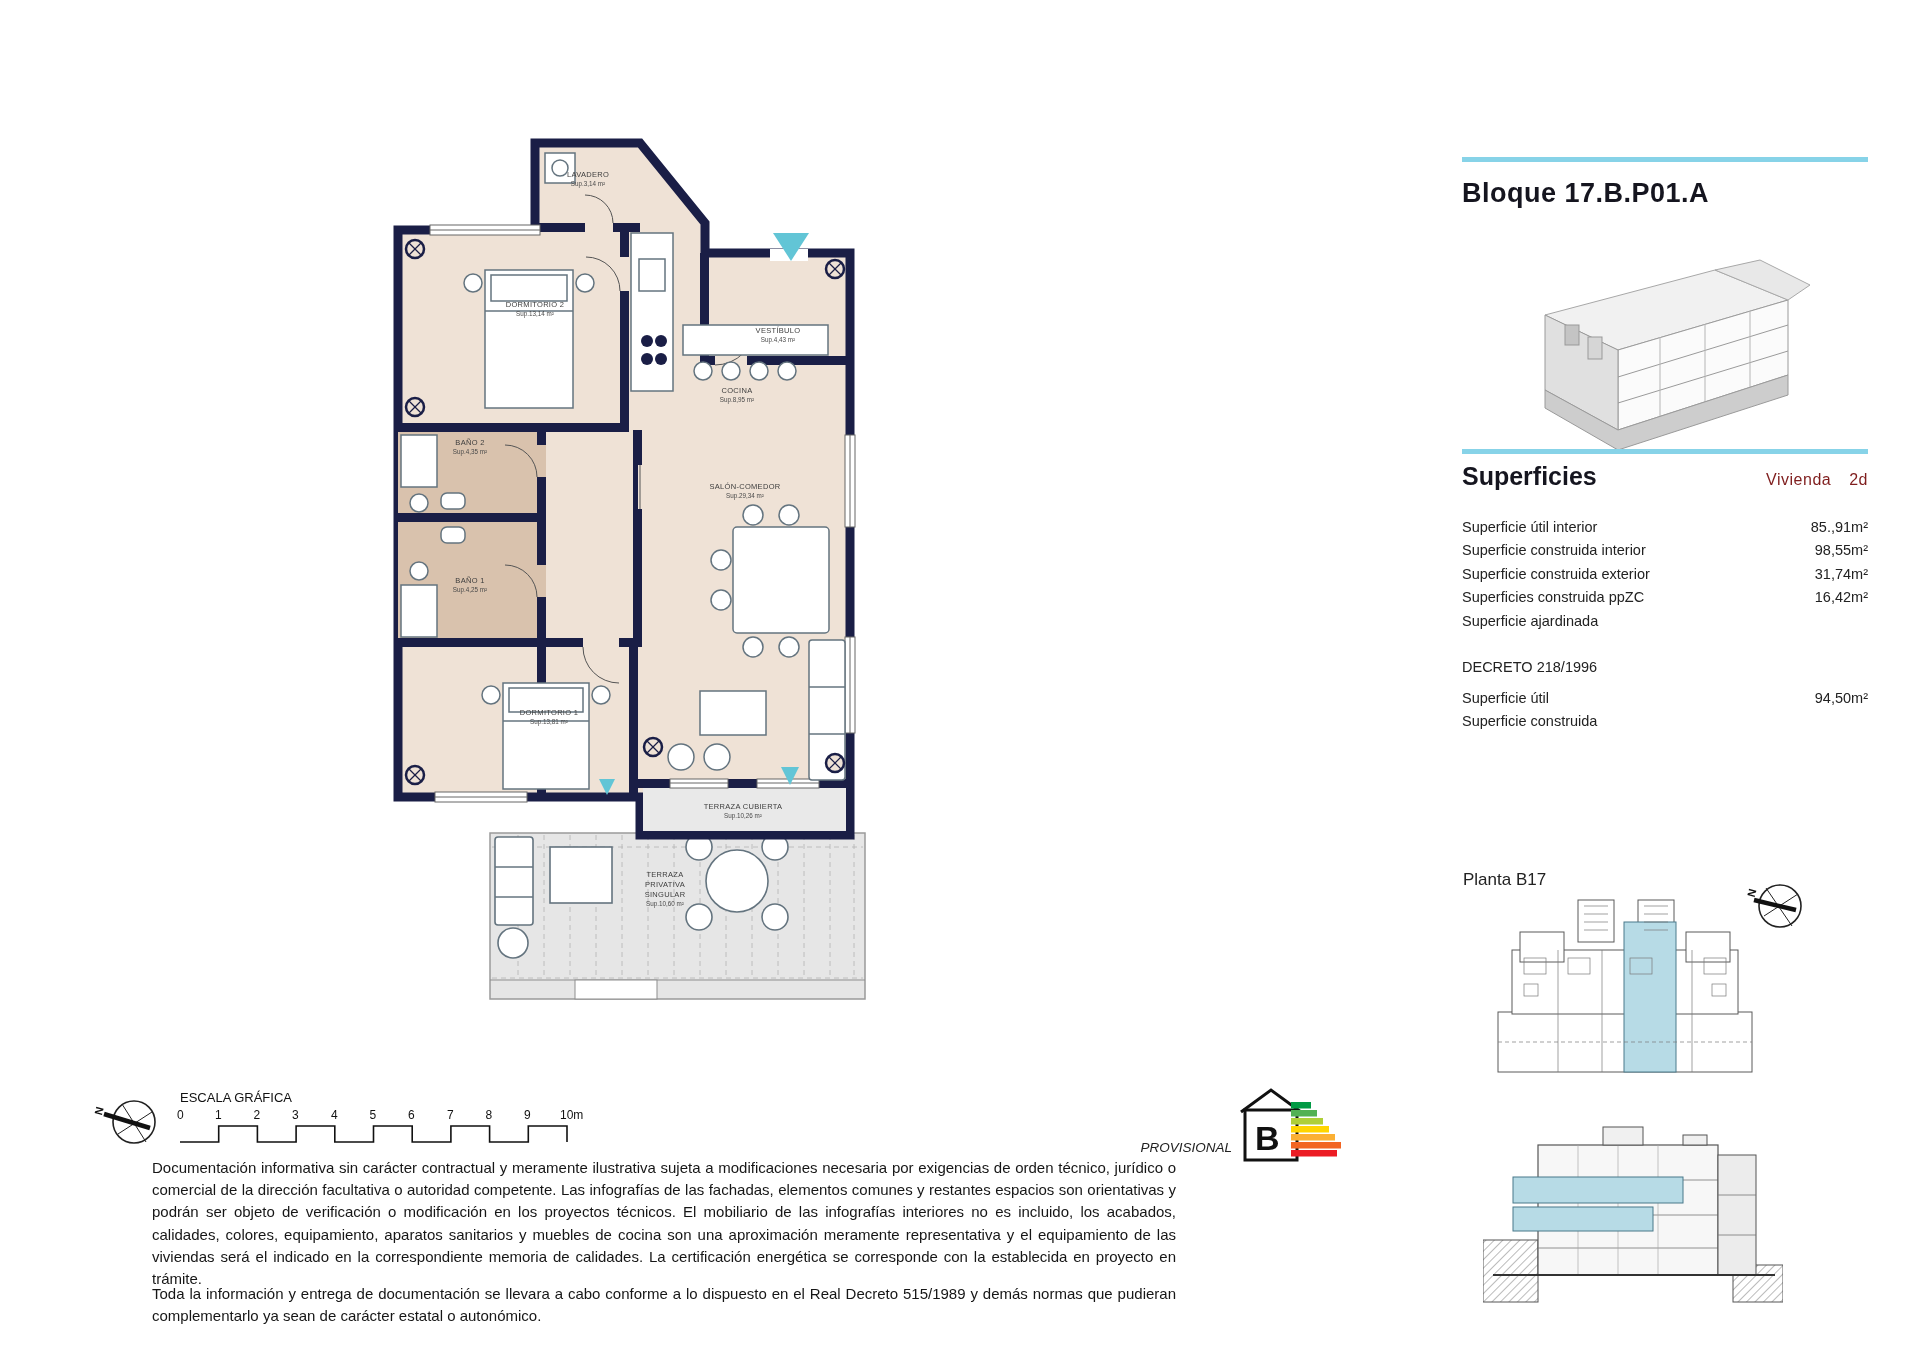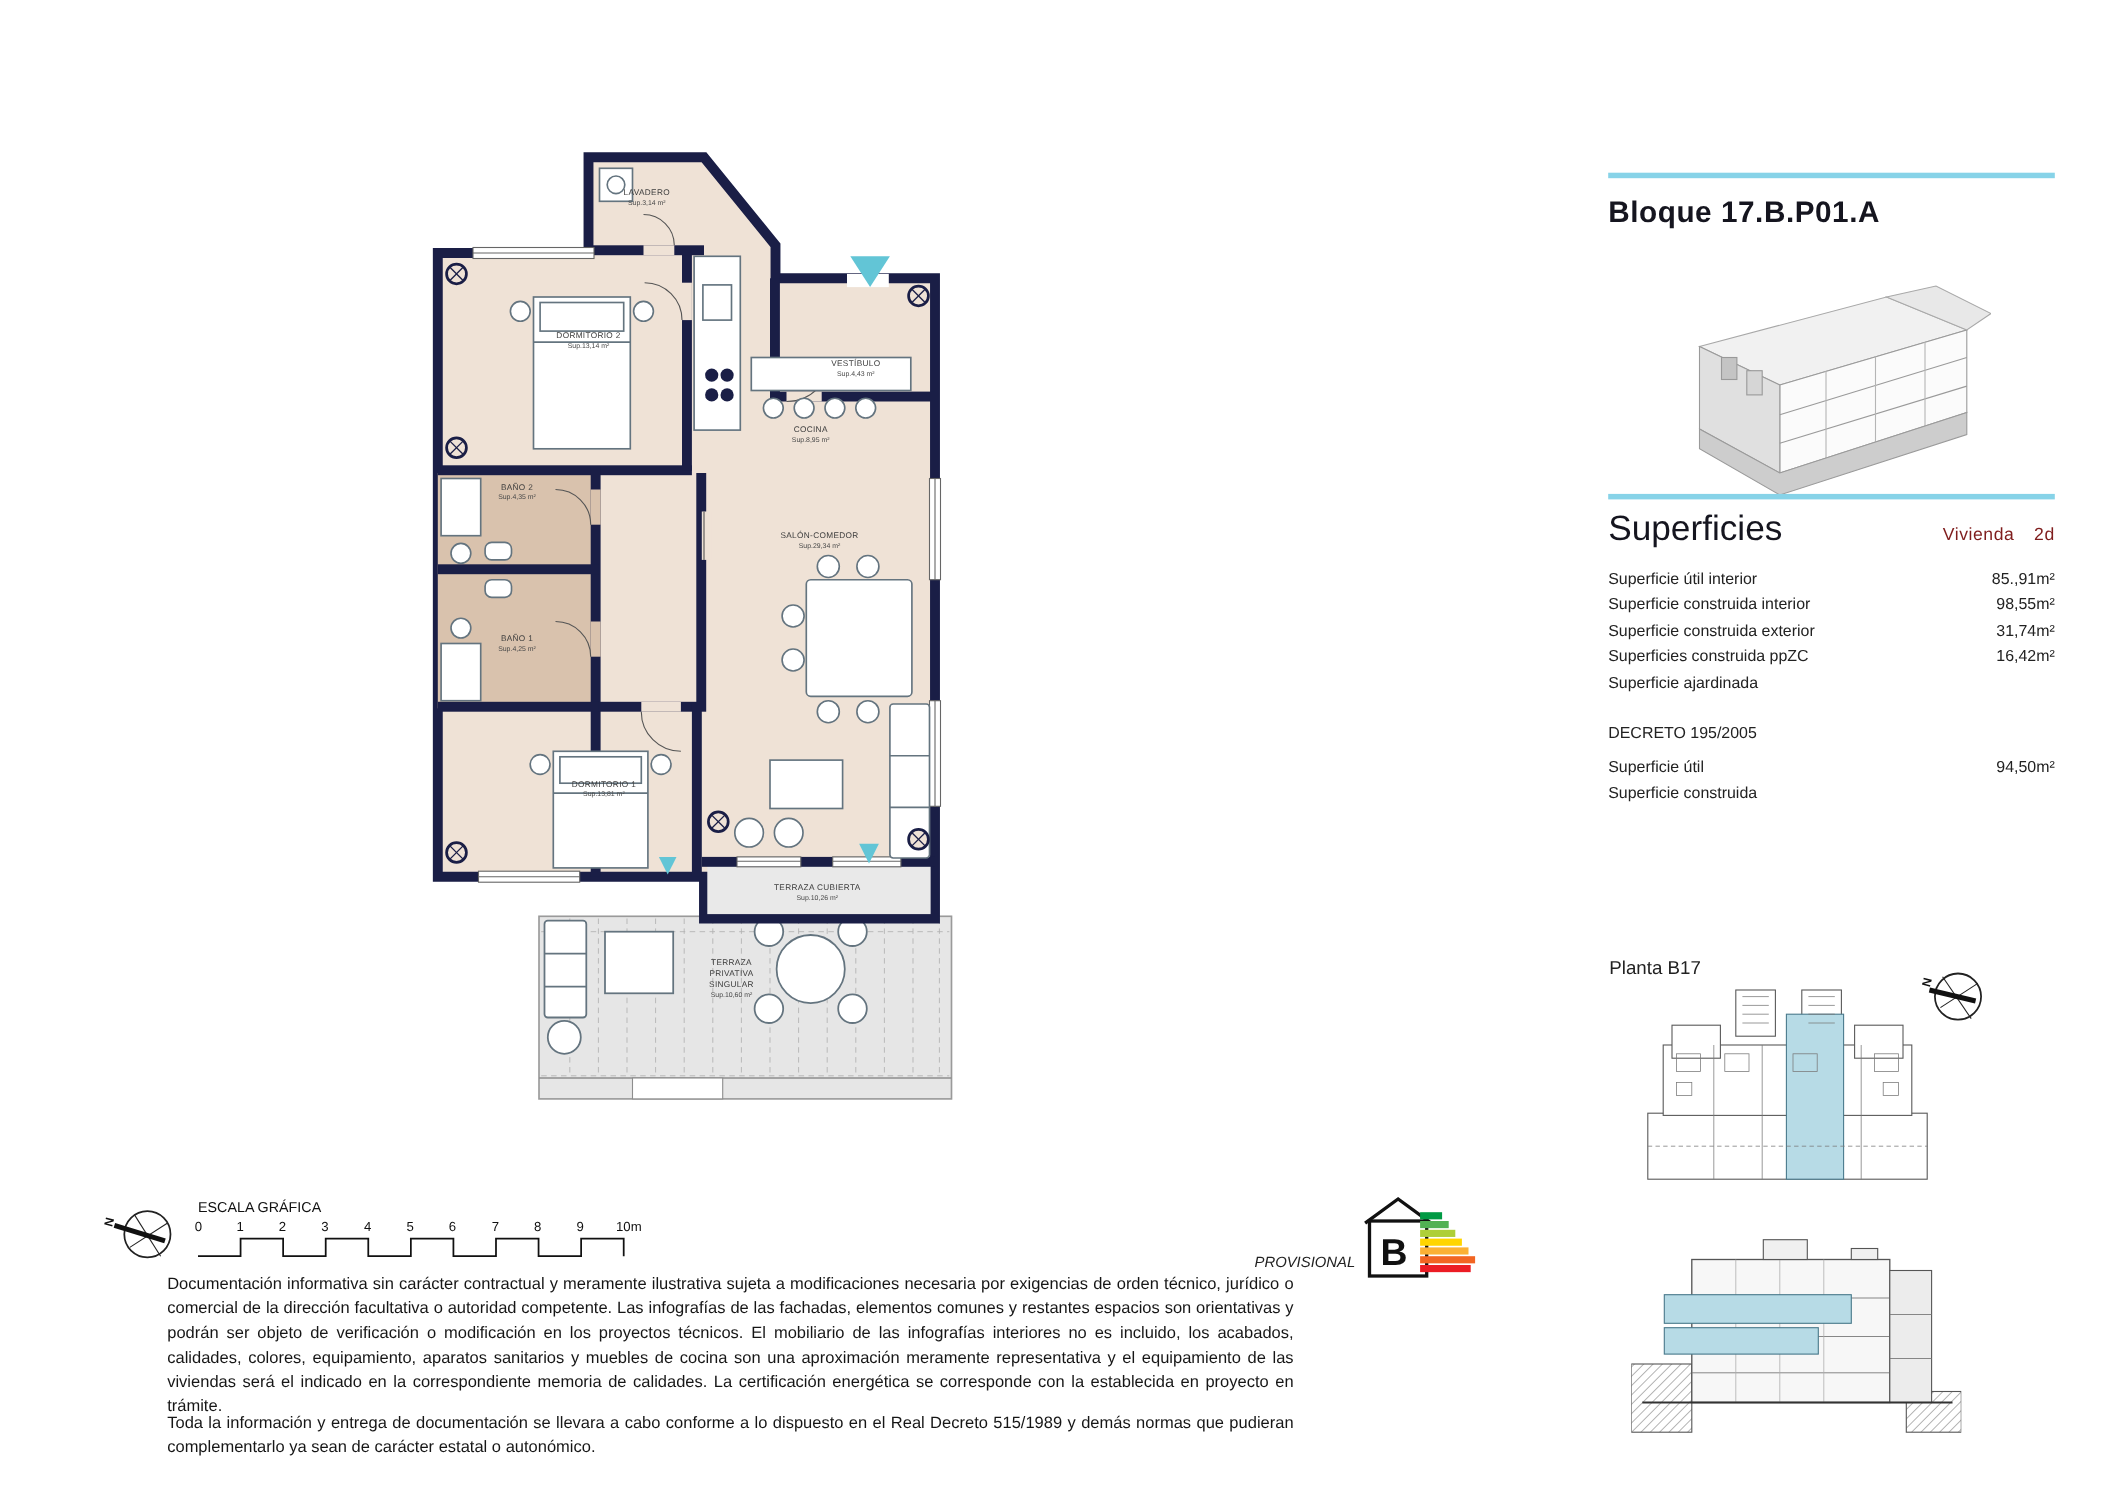--- a/index.html
+++ b/index.html
@@ -4,21 +4,21 @@
 <style>
   html,body{margin:0;padding:0;}
   body{
     width:1920px;height:1357px;position:relative;background:#ffffff;
     font-family:"Liberation Sans", sans-serif;color:#1c1c1c;overflow:hidden;
   }
   .abs{position:absolute;}
   .cyan-rule{background:#87d3e8;height:5px;width:406px;left:1462px;}
   .block-title{left:1462px;top:178px;font-size:27px;font-weight:bold;color:#15151f;letter-spacing:.5px;}
   .sup-head-row{left:1462px;top:462px;width:406px;display:flex;justify-content:space-between;align-items:baseline;}
-  .sup-head{font-size:32px;font-weight:normal;color:#15151f;}
+  .sup-head{font-size:25px;font-weight:bold;color:#15151f;}
   .sup-unit{font-size:16px;color:#7f1d1d;letter-spacing:.5px;}
   .sup-unit .code{margin-left:18px;}
   .sup-table{left:1462px;top:511px;width:406px;font-size:14.5px;color:#222;}
   .sup-row{display:flex;justify-content:space-between;height:23.5px;align-items:flex-end;}
   .sup-gap{height:30px;}
   .decreto-head{height:23.5px;display:flex;align-items:baseline;}
   .planta-label{left:1463px;top:870px;font-size:17px;color:#222;}
   .provisional{left:1100px;top:1140px;width:132px;text-align:right;font-size:13.5px;color:#222;font-style:italic;}
   .scale-title{left:180px;top:1090px;font-size:13px;color:#111;}
   .para{left:108px;width:1024px;font-size:15px;line-height:1.48;text-align:justify;color:#161616;margin-left:44px;}
@@ -305,21 +305,21 @@
   <div class="sup-row">
     <span>Superficies construida ppZC</span>
       <span>16,42m²</span>
   </div>
   <div class="sup-row">
     <span>Superficie ajardinada</span>
       <span></span>
   </div>
   <div class="sup-gap"></div>
   <div class="decreto-head">
-    <span>DECRETO 195/2005</span>
+    <span>DECRETO 218/1996</span>
   </div>
   <div class="sup-row">
     <span>Superficie útil</span>
       <span>94,50m²</span>
   </div>
   <div class="sup-row">
     <span>Superficie construida</span>
       <span></span>
   </div>
 </div>

